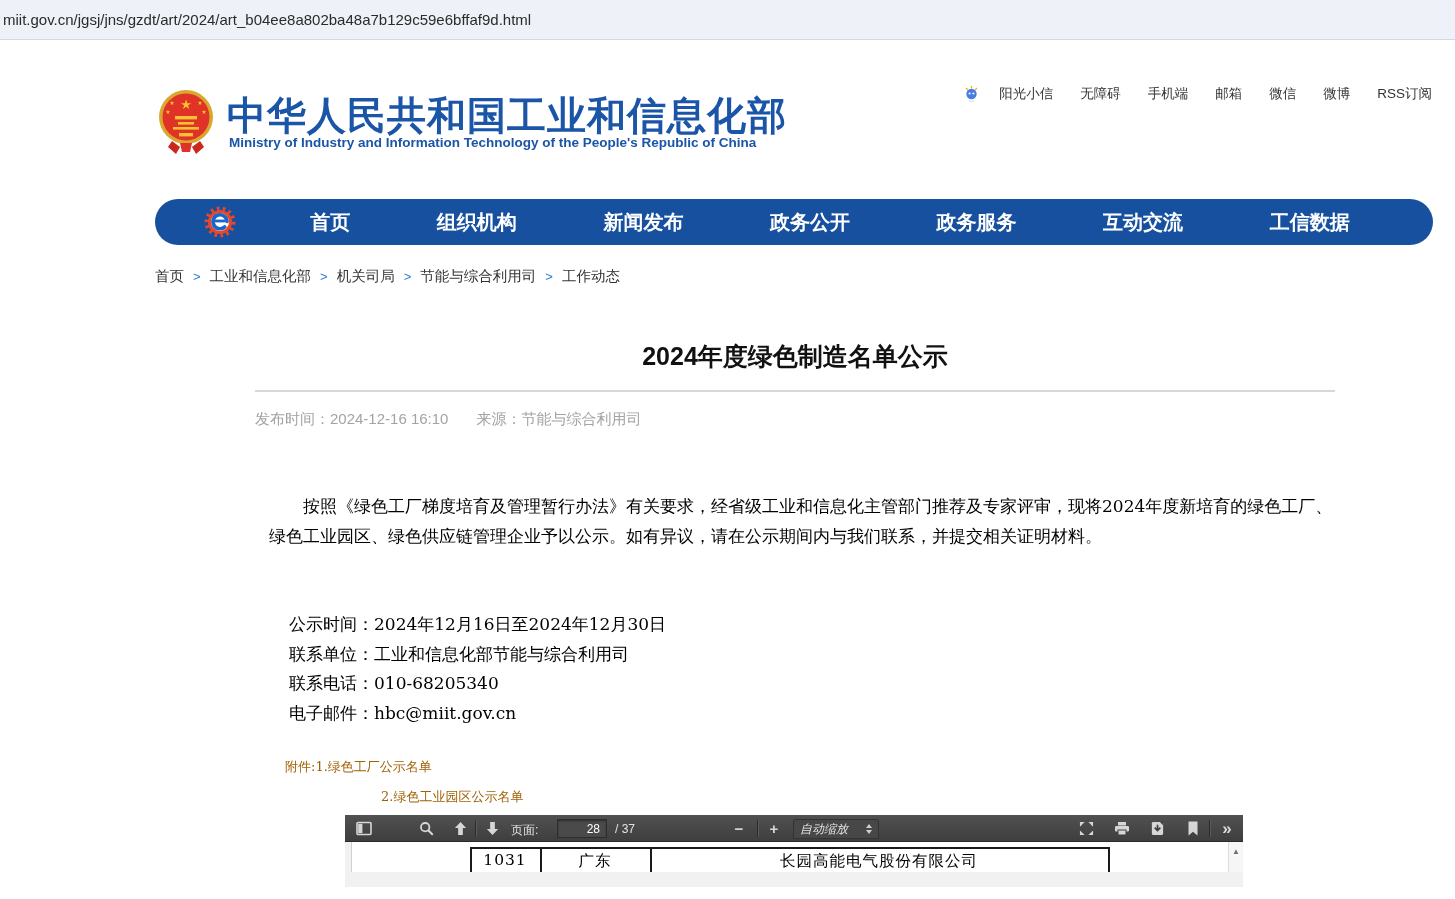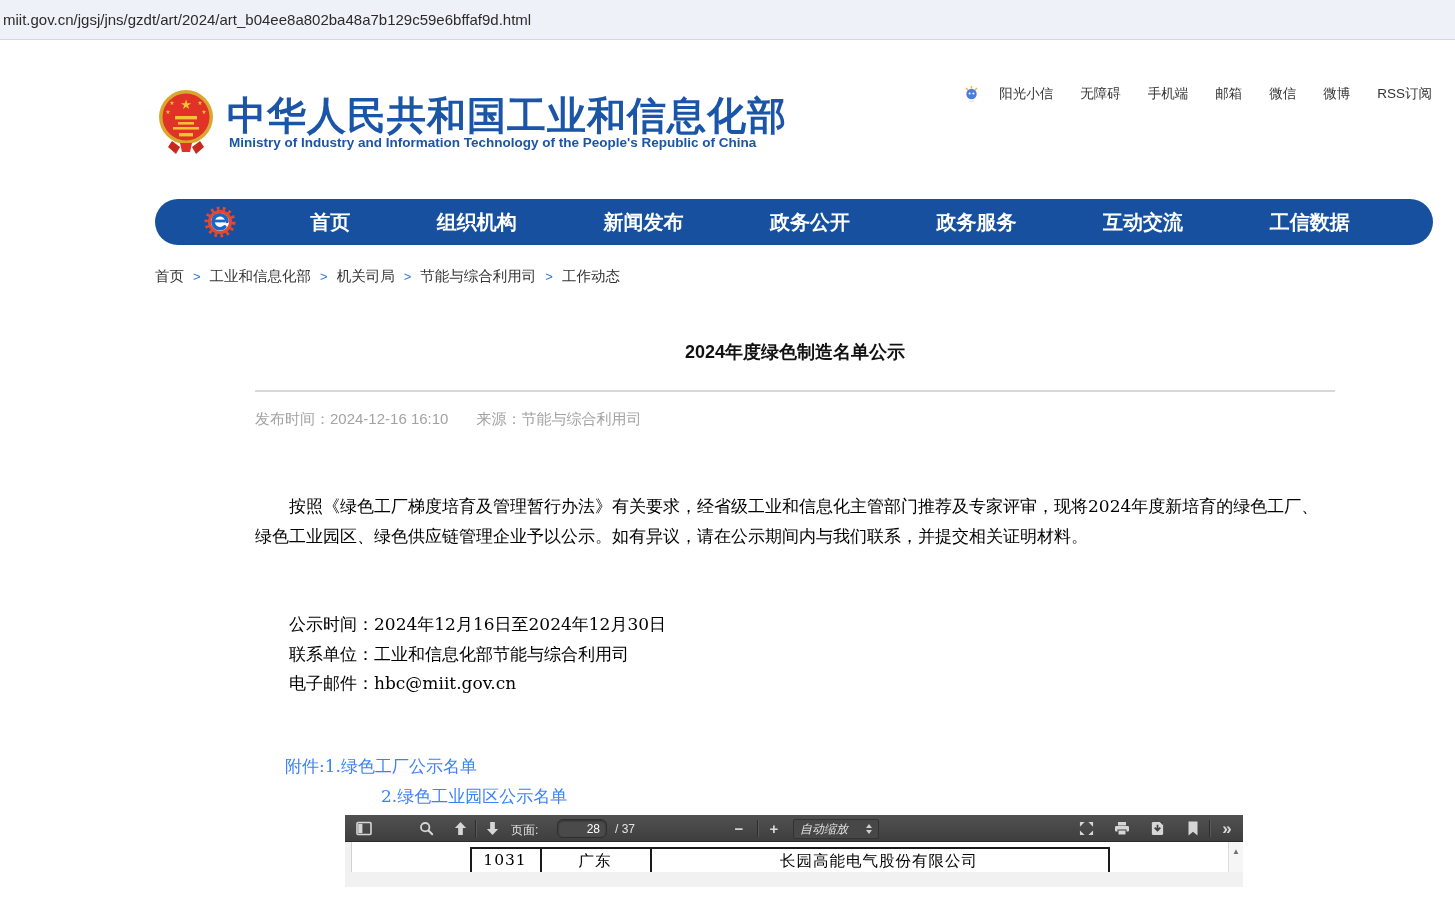--- a/index.html
+++ b/index.html
@@ -43,55 +43,55 @@
 
   
   .breadcrumb { position:absolute; top:267px; left:155px; font-size:14.5px; color:#333;
     display:flex; align-items:center; gap:9px; }
   .breadcrumb a { color:#333; text-decoration:none; cursor:pointer; }
   .crumb-sep { color:#2d7bd6; font-size:13px; }
 
   
   .article { position:absolute; left:255px; top:300px; width:1080px; }
   .article-title { position:absolute; top:40px; left:0; width:1080px; text-align:center;
-    font-size:18px; font-weight:bold; color:#111; }
+    font-size:25px; font-weight:bold; color:#111; }
   .article-divider { position:absolute; top:90px; left:0; width:1080px; height:2px; background:#d8d8d8; }
   .article-meta { position:absolute; top:110px; left:0; width:1080px; 
     font-size:15px; color:#a3a3a3; }
   .article-meta .gap { display:inline-block; width:28px; }
 
   .article-body { position:absolute; top:192px; left:0; width:1080px;
     font-family:"DejaVu Serif","Liberation Serif",serif; font-size:17px; color:#000;
     line-height:29.5px; }
-  .article-body p { text-indent:2em; }
+  .article-body p { text-indent:2em;margin-left:14px; }
 
   .info-lines { position:absolute; top:278px; left:34px;
     font-family:"DejaVu Serif","Liberation Serif",serif; font-size:17px; color:#000;
     line-height:29.5px;margin-top:32px; }
 
   .attachments { position:absolute; top:452px; left:0;
-    font-family:"DejaVu Serif","Liberation Serif",serif; font-size:17px; color:#3b82f6;
+    font-family:"DejaVu Serif","Liberation Serif",serif; font-size:13px; color:#a16207;
     line-height:29.5px; }
   .att-0 { padding-left:30px; }
   .att-1 { padding-left:126px; }
   .att-2 { padding-left:141px; }
 
   
   .pdf-viewer { position:absolute; left:345px; top:815px; width:898px; height:72px;
     background:#f1f1f1; overflow:hidden; }
   .pdf-toolbar { position:absolute; top:0; left:0; width:898px; height:27px;
     background:linear-gradient(#515151,#3e3e3e); border-bottom:1px solid #2a2a2a;
     color:#e3e3e3; font-size:12px; }
   .tb-btn { position:absolute; top:3px; width:22px; height:21px; display:flex;
     align-items:center; justify-content:center; cursor:pointer; border-radius:2px; }
   .tb-sep { position:absolute; top:5px; width:1px; height:17px; background:#2c2c2c;
     box-shadow:1px 0 0 #5a5a5a; }
   .tb-label { position:absolute; top:7px; white-space:nowrap; }
   .page-input { position:absolute; top:4px; left:212px; width:50px; height:19px;
-    background:#4a4a4a; border:1px solid #2e2e2e; border-radius:6px; color:#fff;
+    background:#4a4a4a; border:1px solid #2e2e2e; border-radius:0; color:#fff;
     font-size:12px; text-align:right; padding-right:6px; outline:none;
     box-shadow:inset 0 1px 2px rgba(0,0,0,.4); font-family:inherit; }
   .zoom-select { position:absolute; top:4px; left:448px; width:86px; height:20px;
     background:#474747; border:1px solid #333; border-radius:2px; color:#e3e3e3;
     display:flex; align-items:center; padding:0 6px; cursor:pointer;font-style:italic; }
   .zoom-select .zs-arrows { margin-left:auto; display:flex; flex-direction:column; gap:2px; }
   .zs-arrows i { display:block; width:0; height:0; border-left:3.5px solid transparent;
     border-right:3.5px solid transparent; }
   .zs-arrows .up { border-bottom:4px solid #cfcfcf; }
   .zs-arrows .dn { border-top:4px solid #cfcfcf; }
@@ -205,20 +205,21 @@
       <span>发布时间：</span><span>2024-12-16 16:10</span><span class="gap"></span><span>来源：</span><span>节能与综合利用司</span>
     </div>
 
     <div class="article-body">
       <p>按照《绿色工厂梯度培育及管理暂行办法》有关要求，经省级工业和信息化主管部门推荐及专家评审，现将2024年度新培育的绿色工厂、绿色工业园区、绿色供应链管理企业予以公示。如有异议，请在公示期间内与我们联系，并提交相关证明材料。</p>
     </div>
 
     <div class="info-lines">
       <div>公示时间：2024年12月16日至2024年12月30日</div>
       <div>联系单位：工业和信息化部节能与综合利用司</div>
+      <div>联系电话：010-68205340</div>
       <div>电子邮件：hbc@miit.gov.cn</div>
     </div>
 
     <div class="attachments">
       <div class="att-0">附件:1.绿色工厂公示名单</div>
       <div class="att-1">2.绿色工业园区公示名单</div>
       <div class="att-2">3.绿色供应链管理企业公示名单</div>
     </div>
   </div>
 

